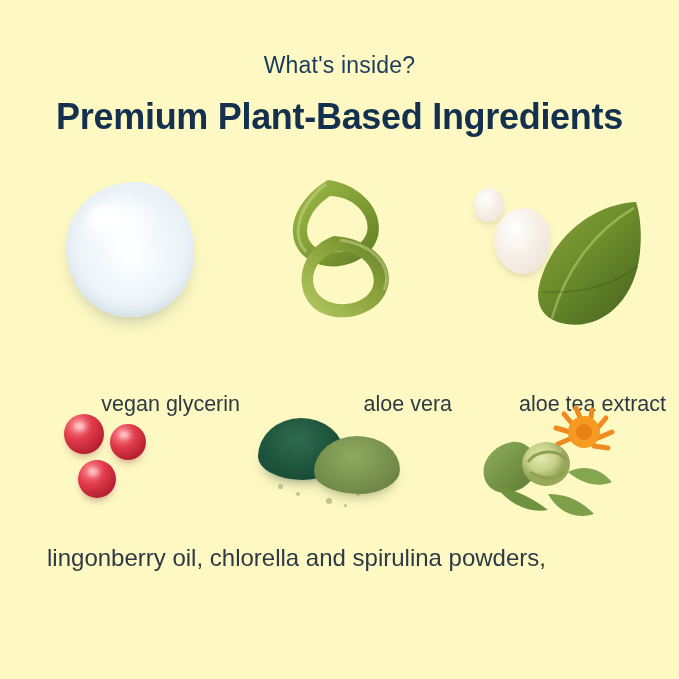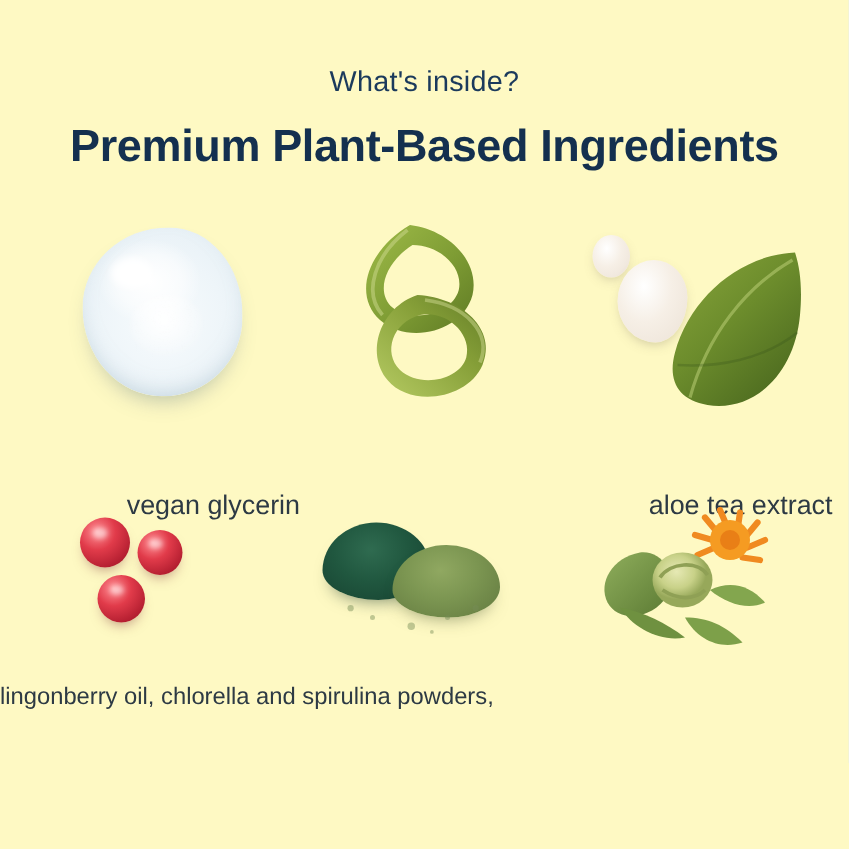--- a/index.html
+++ b/index.html
@@ -169,22 +169,22 @@
     background: rgba(118,140,86,0.45);
   }
 
   .safflowerwrap { position: absolute; left: 32px; top: 6px; width: 150px; height: 126px; }
 
   .bottomtext {
     position: absolute;
     top: 542px;
     left: 0;
     width: 593px;
-    text-align: left;
-    font-size: 19px;
+    text-align: center;
+    font-size: 24px;
     line-height: 31px;
     color: #2d3a44;
   }
 </style>
 </head>
 <body>
 
 <div class="poster">
 
   <div class="eyebrow">What's inside?</div>
@@ -216,20 +216,21 @@
             </linearGradient>
           </defs>
           <path d="M54 6 C 20 26, 8 62, 30 82 C 52 102, 96 92, 104 62 C 110 36, 86 10, 54 6 Z
                    M56 22 C 34 36, 26 60, 40 72 C 56 85, 88 77, 93 58 C 97 40, 78 22, 56 22 Z" fill="url(#aloeA)" fill-rule="evenodd"></path>
           <path d="M60 62 C 96 64, 124 90, 112 118 C 100 146, 54 152, 36 130 C 18 108, 30 72, 60 62 Z
                    M62 78 C 40 84, 32 108, 46 122 C 62 137, 94 130, 99 112 C 104 94, 84 74, 62 78 Z" fill="url(#aloeB)" fill-rule="evenodd"></path>
           <path d="M52 10 C 26 30, 16 60, 32 78" fill="none" stroke="#cdd98e" stroke-width="3" opacity="0.5"></path>
           <path d="M66 66 C 98 70, 120 92, 110 116" fill="none" stroke="#d6e09a" stroke-width="3" opacity="0.45"></path>
         </svg>
       </div>
+      <div class="caption">aloe vera</div>
     </div>
 
     <div class="cell c3">
       <div class="teawrap">
         <div class="drop d1"></div>
         <div class="drop d2"></div>
         <svg width="118" height="136" viewBox="0 0 118 136">
           <defs>
             <linearGradient id="leafG" x1="0.1" y1="0" x2="0.9" y2="1">
               <stop offset="0%" stop-color="#86a33a"></stop>

